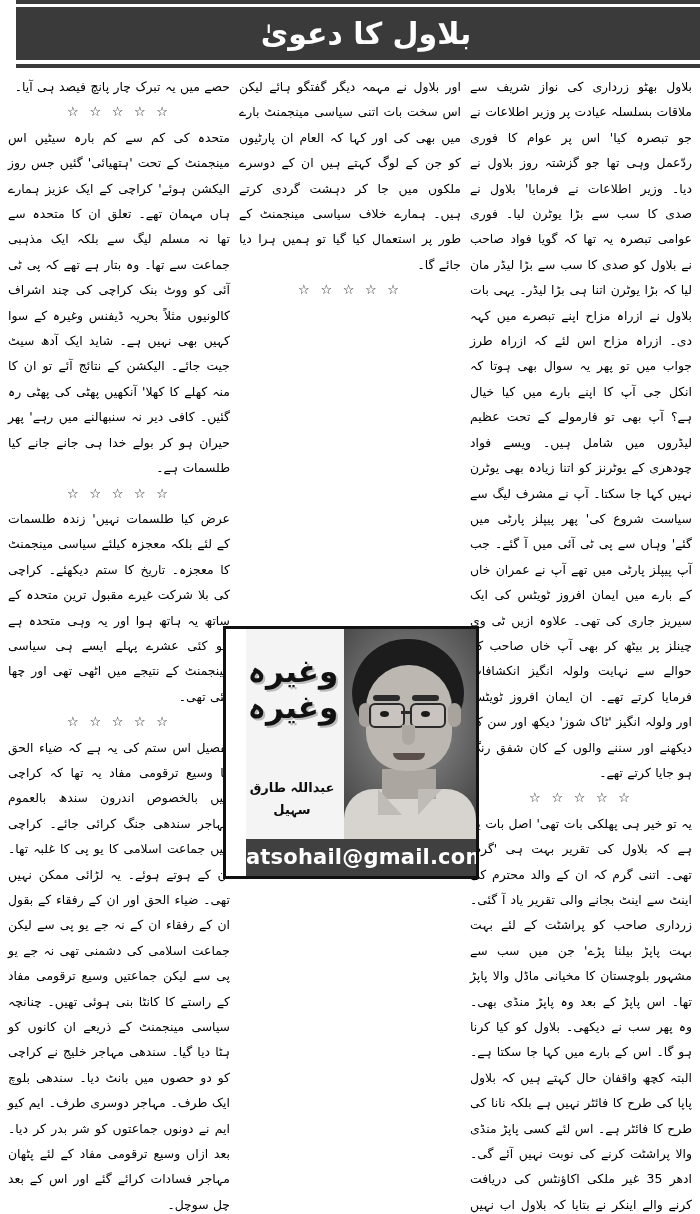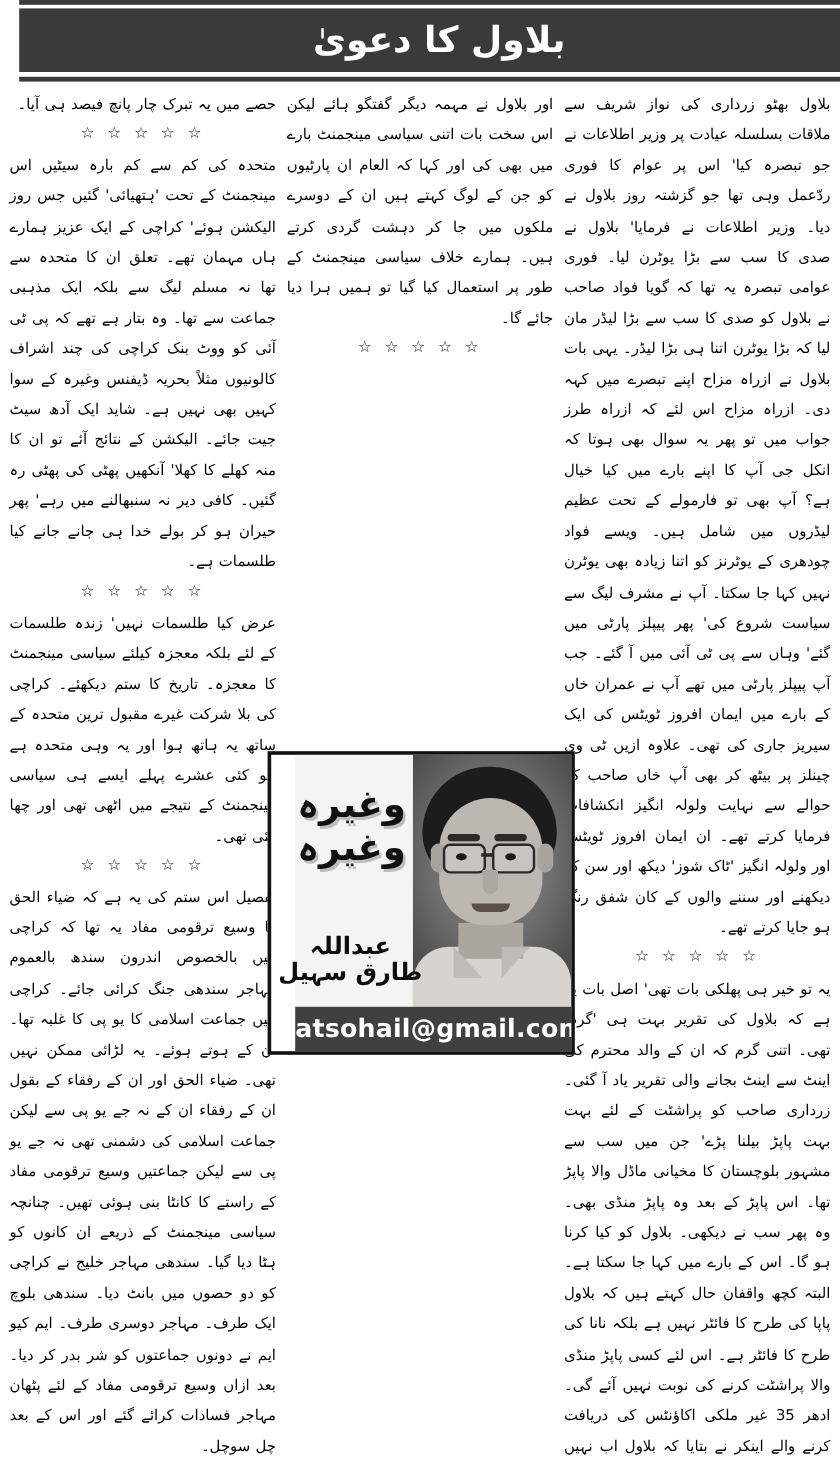--- a/index.html
+++ b/index.html
@@ -252,21 +252,21 @@
     color: #111111;
     text-shadow: 2px 2px 0 #bdbdbd;
   }
   .byline {
     position: absolute;
     right: 122px;
     top: 148px;
     width: 124px;
     text-align: center;
     direction: rtl;
-    font-size: 20px;
+    font-size: 13px;
     font-weight: bold;
     line-height: 22px;
     color: #0d0d0d;
   }
   .email-bar {
     position: absolute;
     left: 0;
     bottom: 0;
     width: 100%;
     height: 37px;

